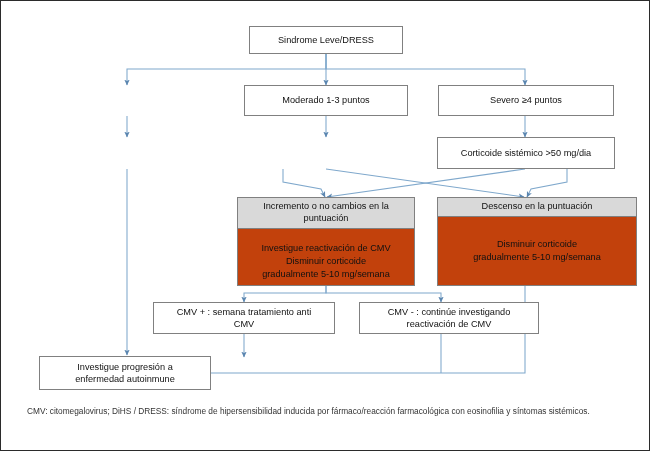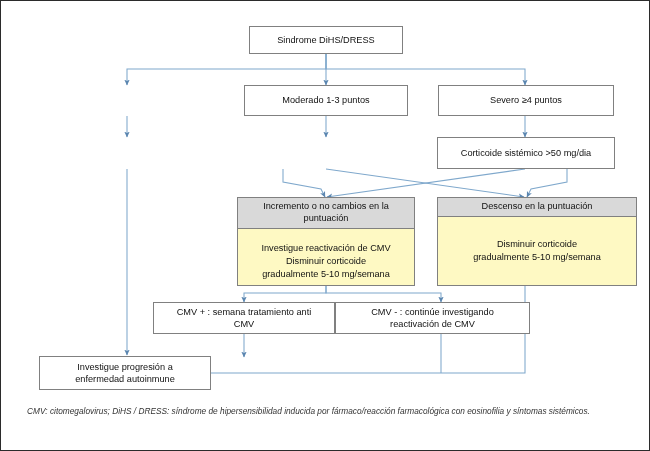--- a/index.html
+++ b/index.html
@@ -46,21 +46,21 @@
     display: block;
     width: 100%;
     padding: 0 4px;
     box-sizing: border-box;
     white-space: pre-line;
   }
   .split-node {
     position: absolute;
     box-sizing: border-box;
     border: 1px solid #808080;
-    background: #fef9c3;
+    background: #c2410c;
     z-index: 2;
     display: flex;
     flex-direction: column;
   }
   .split-head {
     background: #d9d9d9;
     border-bottom: 1px solid #808080;
     color: #111111;
     font-size: 9.2px;
     line-height: 1.3;
@@ -81,21 +81,20 @@
     padding: 13px 4px;
     white-space: pre-line;
     box-sizing: border-box;
   }
   #footnote {
     position: absolute;
     left: 26px;
     top: 404px;
     width: 600px;
     font-size: 8.3px;
-    font-style: italic;
     line-height: 1.5;
     color: #333333;
     z-index: 3;
   }
 </style>
 </head>
 <body>
 
 <div id="figure">
 
@@ -127,21 +126,21 @@
 
       <path d="M126,168 L126,354"></path>
 
       <path d="M524,285 L524,372 L141,372"></path>
 
       <path d="M440,333 L440,372" marker-end="none"></path>
     </g>
   </svg>
 
   <div class="node" style="left:248px; top:25px; width:154px; height:28px;">
-    <span class="txt">Sindrome DiHS/DRESS</span>
+    <span class="txt">Sindrome Leve/DRESS</span>
   </div>
 
   <div class="node" style="left:243px; top:84px; width:164px; height:31px;">
     <span class="txt">Moderado 1-3 puntos</span>
   </div>
   <div class="node" style="left:437px; top:84px; width:176px; height:31px;">
     <span class="txt">Severo ≥4 puntos</span>
   </div>
 
   <div class="node" style="left:436px; top:136px; width:178px; height:32px;">
@@ -157,21 +156,21 @@
   <div class="split-node" style="left:436px; top:196px; width:200px; height:89px;">
     <div class="split-head">Descenso en la puntuación</div>
     <div class="split-body">Disminuir corticoide
 gradualmente 5-10 mg/semana</div>
   </div>
 
   <div class="node" style="left:152px; top:301px; width:182px; height:32px;">
     <span class="txt">CMV + : semana tratamiento anti
 CMV</span>
   </div>
-  <div class="node" style="left:334px; top:301px; width:195px; height:32px;">
+  <div class="node" style="left:358px; top:301px; width:180px; height:32px;">
     <span class="txt">CMV - : continúe investigando
 reactivación de CMV</span>
   </div>
 
   <div class="node" style="left:38px; top:355px; width:172px; height:34px;">
     <span class="txt">Investigue progresión a
 enfermedad autoinmune</span>
   </div>
 
   <div id="footnote">CMV: citomegalovirus; DiHS / DRESS: síndrome de hipersensibilidad inducida por fármaco/reacción farmacológica con eosinofilia y síntomas sistémicos.</div>

